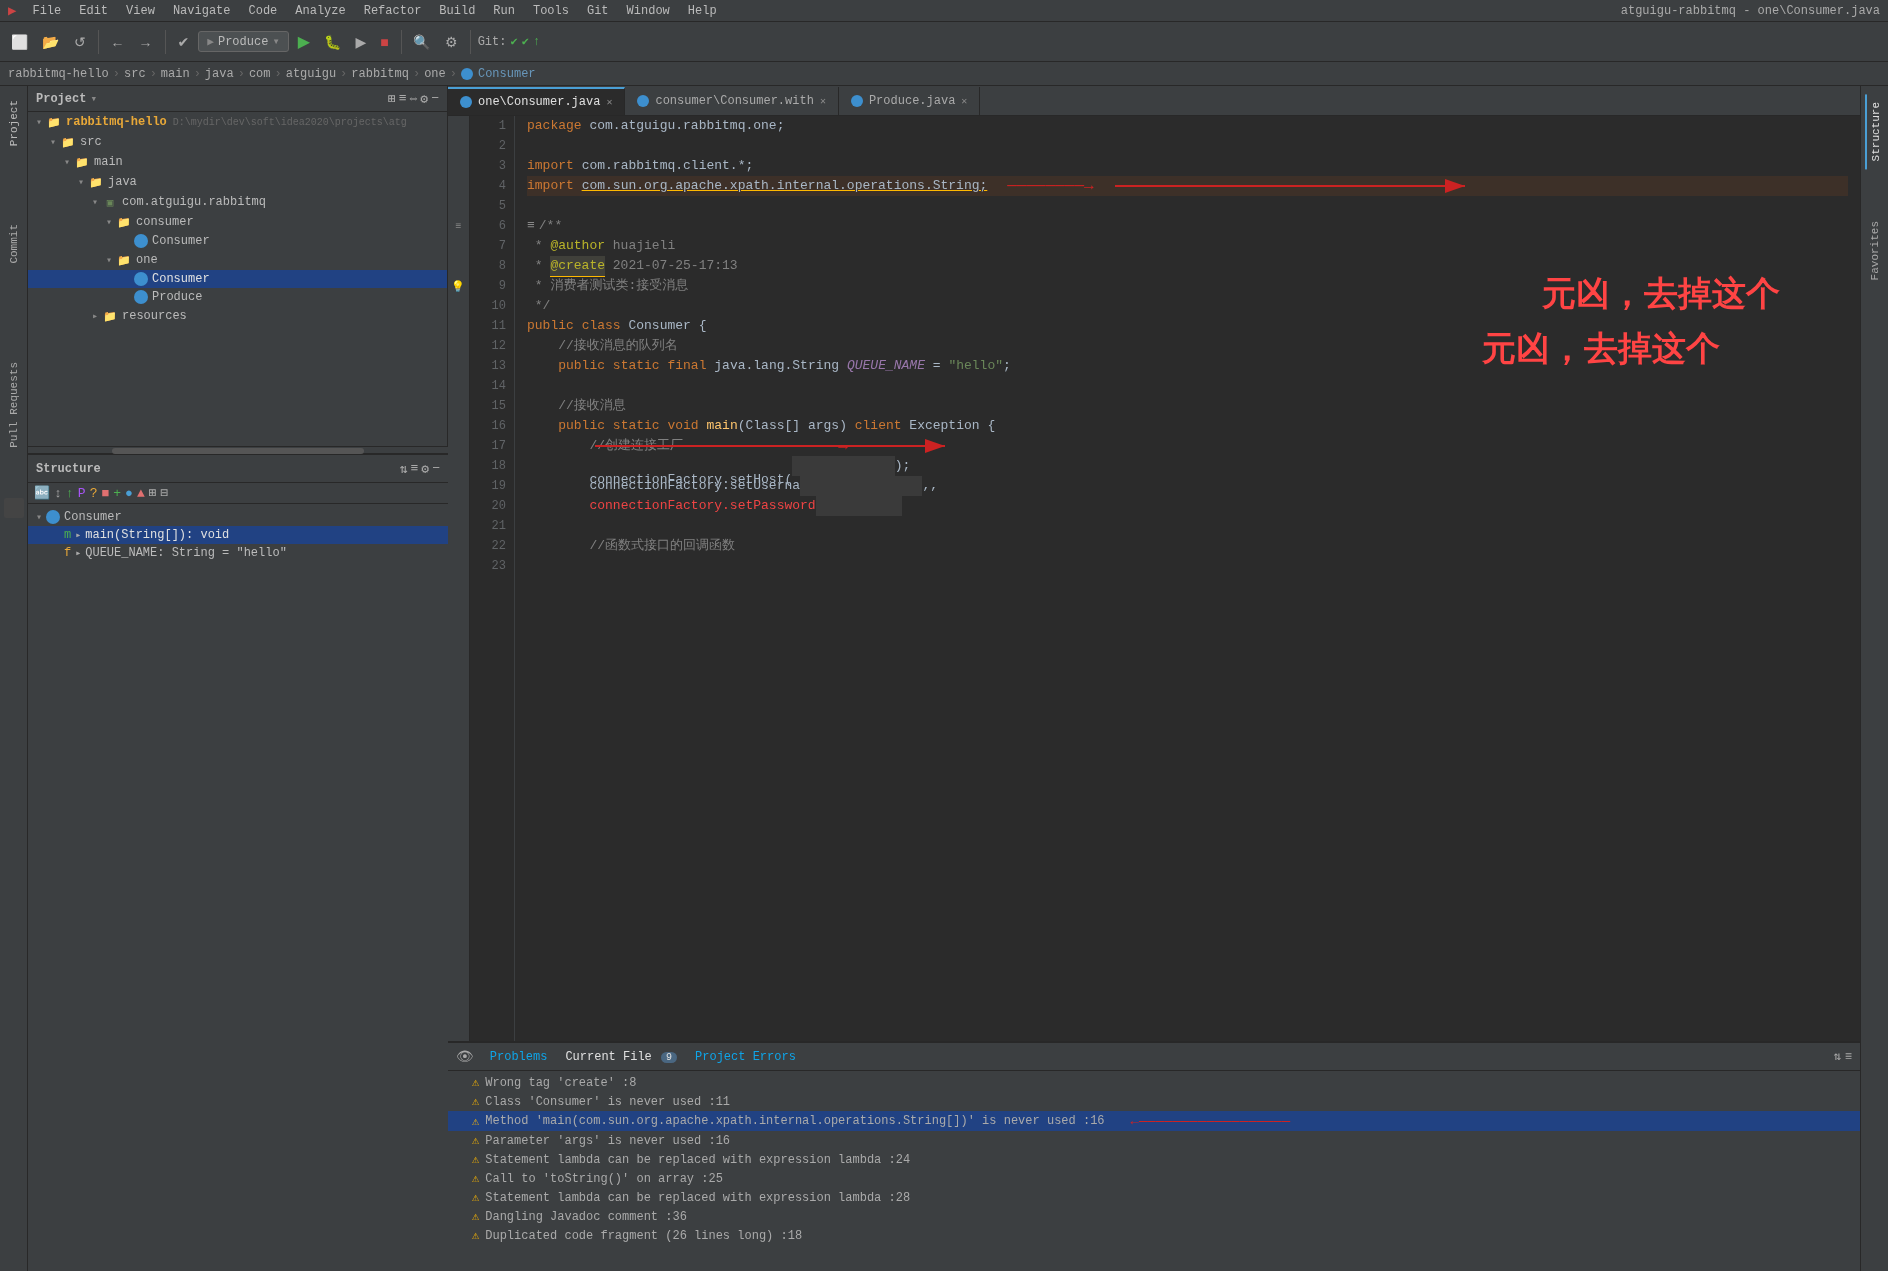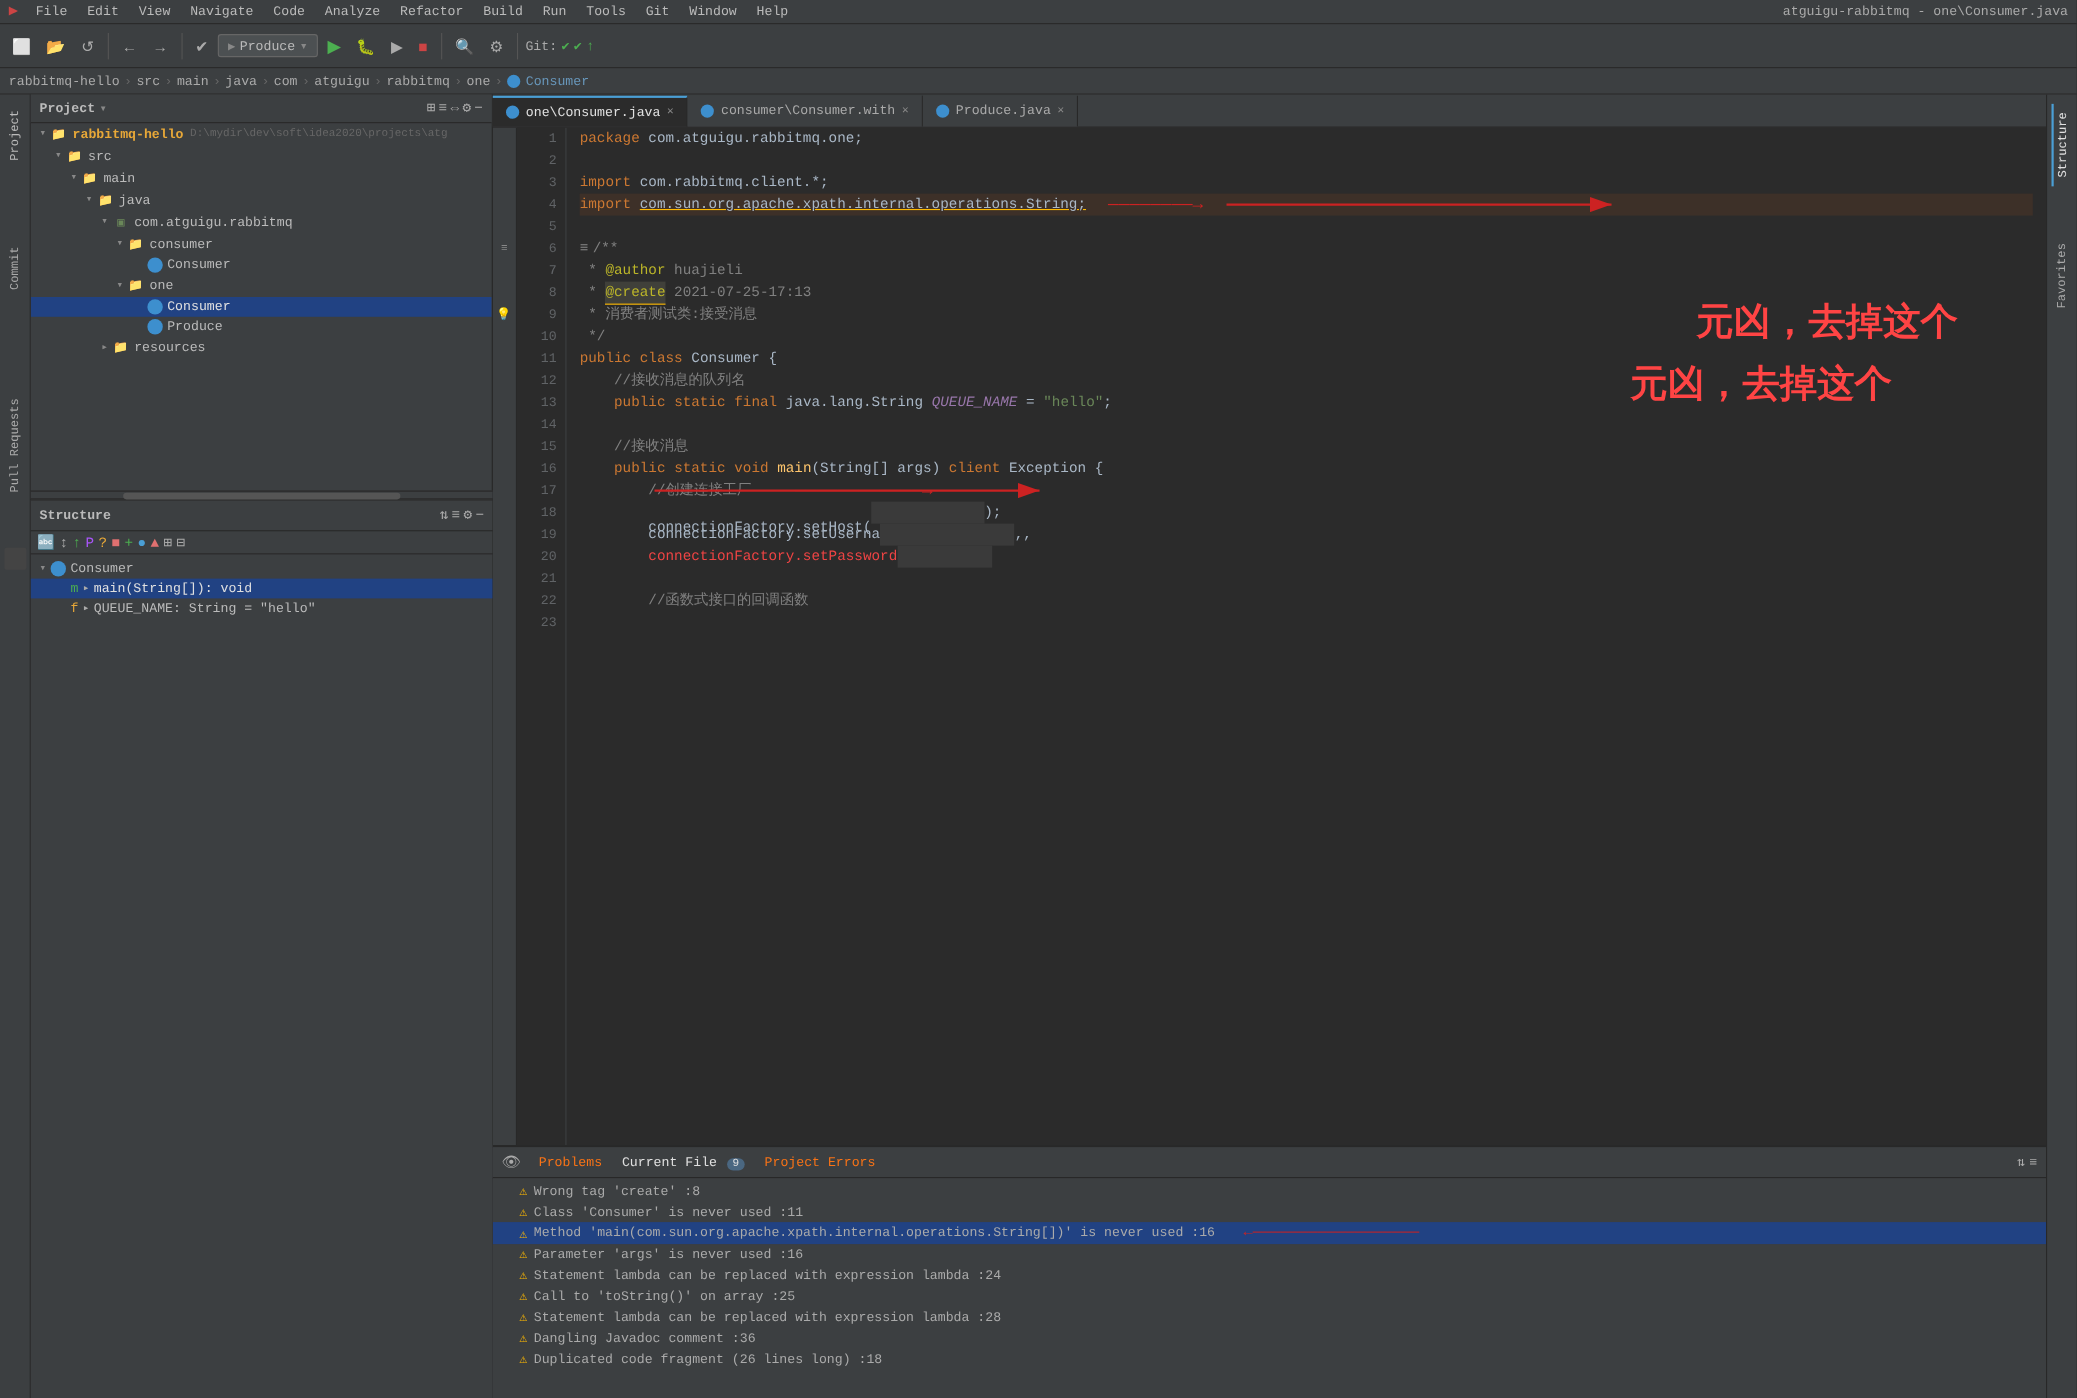--- a/index.html
+++ b/index.html
@@ -224,21 +224,21 @@
       display: flex;
       align-items: center;
       padding: 0 8px;
       gap: 2px;
       border-bottom: 1px solid #282828;
       background: #3c3f41;
     }
     .problems-tab {
       padding: 2px 8px;
       font-size: 12px;
-      color: #f97316;
+      color: #0ea5e9;
       cursor: pointer;
       border-radius: 2px;
     }
     .problems-tab.active {
       color: #e0e0e0;
     }
     .problems-tab-badge {
       background: #4a6781;
       color: #e0e0e0;
       border-radius: 8px;
@@ -636,21 +636,21 @@
           <span style="color:#a9b7c6;">&nbsp;&nbsp;&nbsp;&nbsp;</span><span class="kw">public</span>&nbsp;<span class="kw">static</span>&nbsp;<span class="kw">final</span>&nbsp;<span style="color:#a9b7c6;">java.lang.String</span>&nbsp;<span style="color:#9876aa; font-style:italic;">QUEUE_NAME</span>&nbsp;<span style="color:#a9b7c6;">=</span>&nbsp;<span class="str">"hello"</span><span style="color:#a9b7c6;">;</span>
         </div>
 
         <div class="code-line"></div>
 
         <div class="code-line">
           <span class="cm">&nbsp;&nbsp;&nbsp;&nbsp;//接收消息</span>
         </div>
 
         <div class="code-line">
-          <span style="color:#a9b7c6;">&nbsp;&nbsp;&nbsp;&nbsp;</span><span class="kw">public</span>&nbsp;<span class="kw">static</span>&nbsp;<span class="kw">void</span>&nbsp;<span class="fn">main</span><span style="color:#a9b7c6;">(String[] </span><span style="color:#a9b7c6;">args) </span><span class="kw">client</span><span style="color:#a9b7c6;"> Exception {</span>
+          <span style="color:#a9b7c6;">&nbsp;&nbsp;&nbsp;&nbsp;</span><span class="kw">public</span>&nbsp;<span class="kw">static</span>&nbsp;<span class="kw">void</span>&nbsp;<span class="fn">main</span><span style="color:#a9b7c6;">(Class[] </span><span style="color:#a9b7c6;">args) </span><span class="kw">client</span><span style="color:#a9b7c6;"> Exception {</span>
         </div>
 
         <div class="code-line">
           <span class="cm">&nbsp;&nbsp;&nbsp;&nbsp;&nbsp;&nbsp;&nbsp;&nbsp;//创建连接工厂</span>
           <span style="color:#cc2222; font-size:16px; margin-left:40px;">————————————→</span>
         </div>
 
 
         <div class="code-line">
           <span style="color:#a9b7c6;">&nbsp;&nbsp;&nbsp;&nbsp;&nbsp;&nbsp;&nbsp;&nbsp;</span><span style="color:#a9b7c6;margin-top:28px;">connectionFactory.setHost(</span><span style="color:#888; background:#3a3a3a; padding:0 20px;">&nbsp;&nbsp;&nbsp;&nbsp;&nbsp;&nbsp;&nbsp;&nbsp;</span><span style="color:#a9b7c6;">);</span>

